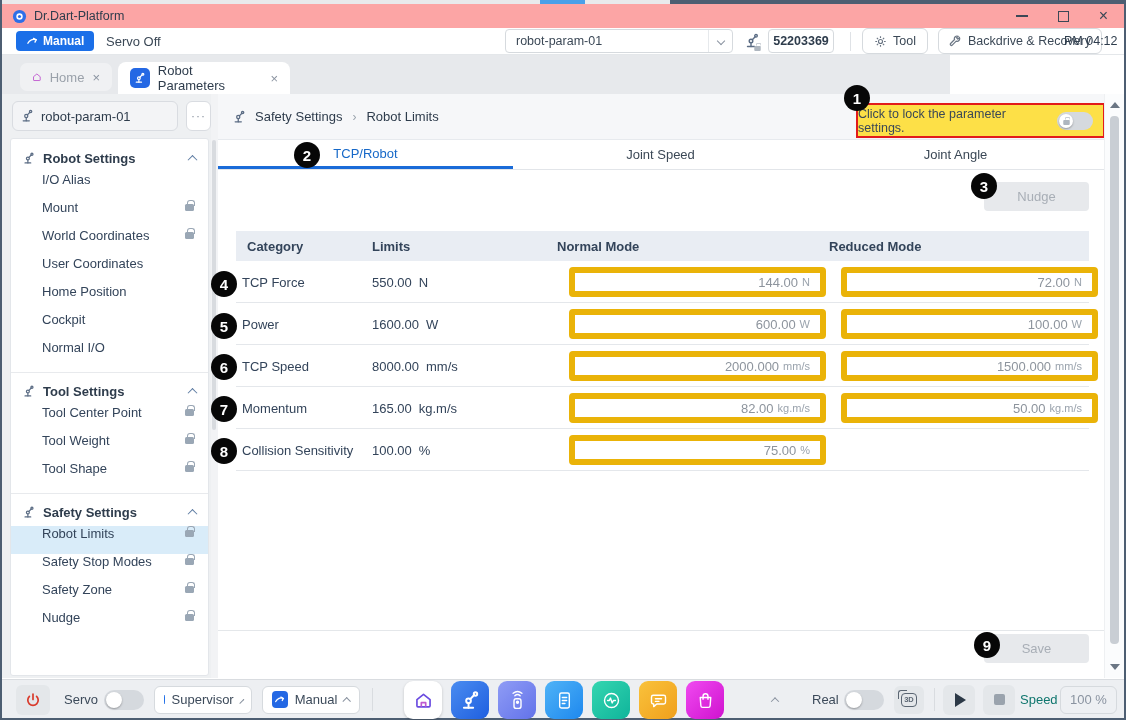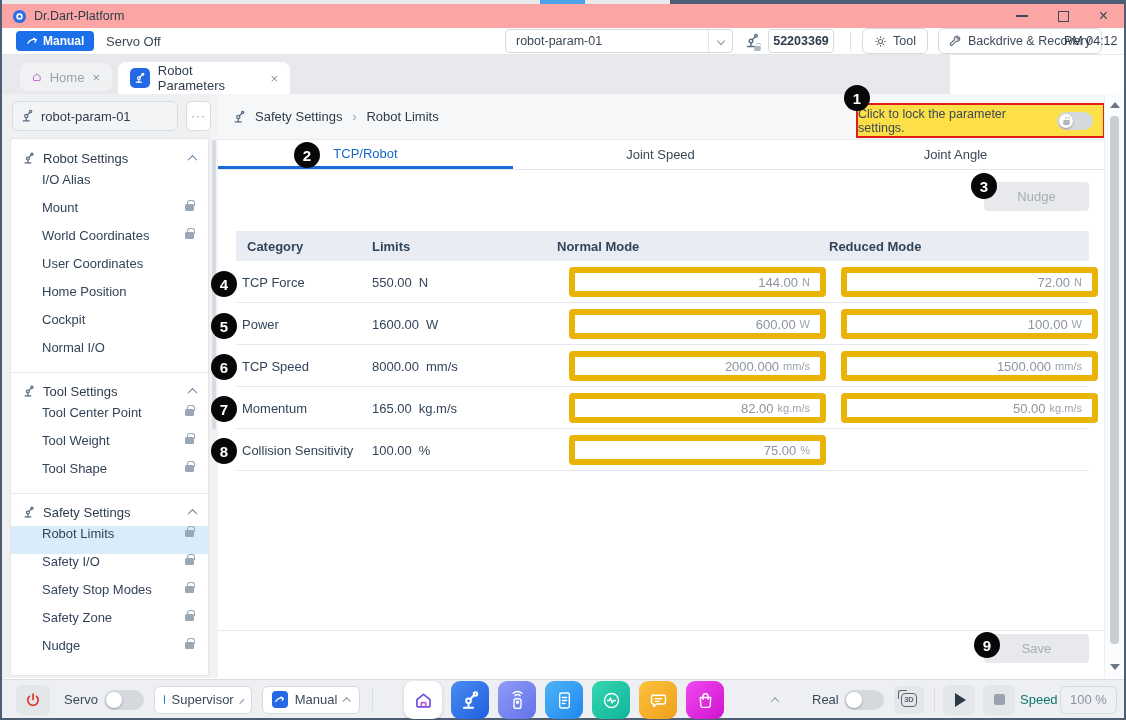--- a/index.html
+++ b/index.html
@@ -42,21 +42,21 @@
   .tab.inactive{left:18px;width:92px;background:#f0f1f3;color:#9aa1aa;height:28px;bottom:3px;border-radius:7px}
   .tab.active{left:116px;width:172px;background:#fff;color:#2e3c4c}
   .tab .x{margin-left:auto;color:#8a93a0;font-size:13px}
   .chip{width:20px;height:20px;border-radius:5px;background:#2468e4;display:flex;align-items:center;justify-content:center}
 
   
   .sidebar{position:absolute;left:0;top:94px;width:209px;height:584px;background:#eef0f2}
   .param-box{position:absolute;left:10px;top:7px;width:166px;height:30px;background:#f3f4f6;border:1px solid #d9dce1;border-radius:6px;display:flex;align-items:center;gap:6px;padding:0 8px;font-size:13px;color:#2e3c4c}
   .dots-btn{position:absolute;left:184px;top:7px;width:25px;height:30px;background:#fff;border:1px solid #d9dce1;border-radius:6px;color:#8a93a0;font-size:12px;display:flex;align-items:center;justify-content:center;letter-spacing:1px}
   .nav-panel{position:absolute;left:8px;top:44px;width:199px;height:538px;background:#fff;border:1px solid #e3e6ea;border-radius:3px;padding-top:5px;overflow:hidden}
-  .nav-section{height:28px;display:flex;align-items:center;gap:7px;padding:0 12px;font-size:13px;font-weight:400;color:#2e3c4c}
+  .nav-section{height:28px;display:flex;align-items:center;gap:7px;padding:0 12px;font-size:13px;font-weight:700;color:#2e3c4c}
   .nav-section .chev{margin-left:auto}
   .nav-item{height:28px;display:flex;padding:0 14px 0 31px;font-size:13px;color:#33445a}
   .nav-item .lock{margin-left:auto}
   .nav-item.selected{background:#d9ecf9}
   .nav-div{height:1px;background:#e8eaed;margin:4px 0}
   .gutter{position:absolute;left:209px;top:94px;width:7px;height:584px;background:#f2f3f5}
   .gutter .thumb{position:absolute;left:1px;top:46px;width:4px;height:290px;background:#d8dbdf;border-radius:2px}
 
   
   .main{position:absolute;left:216px;top:94px;width:886px;height:584px;background:#fff}
@@ -317,24 +317,20 @@
             <circle cx="11" cy="2.8" r="1.3"></circle>
           </svg>
         <span>Safety Settings</span>
         <span class="chev up"></span>
       </div>
       <div class="nav-item selected">
           <span>Robot Limits</span>
           <span class="lock"></span>
         </div>
       <div class="nav-item">
-          <span>Safety I/O</span>
-          <span class="lock"></span>
-        </div>
-      <div class="nav-item">
           <span>Safety Stop Modes</span>
           <span class="lock"></span>
         </div>
       <div class="nav-item">
           <span>Safety Zone</span>
           <span class="lock"></span>
         </div>
       <div class="nav-item">
           <span>Nudge</span>
           <span class="lock"></span>

